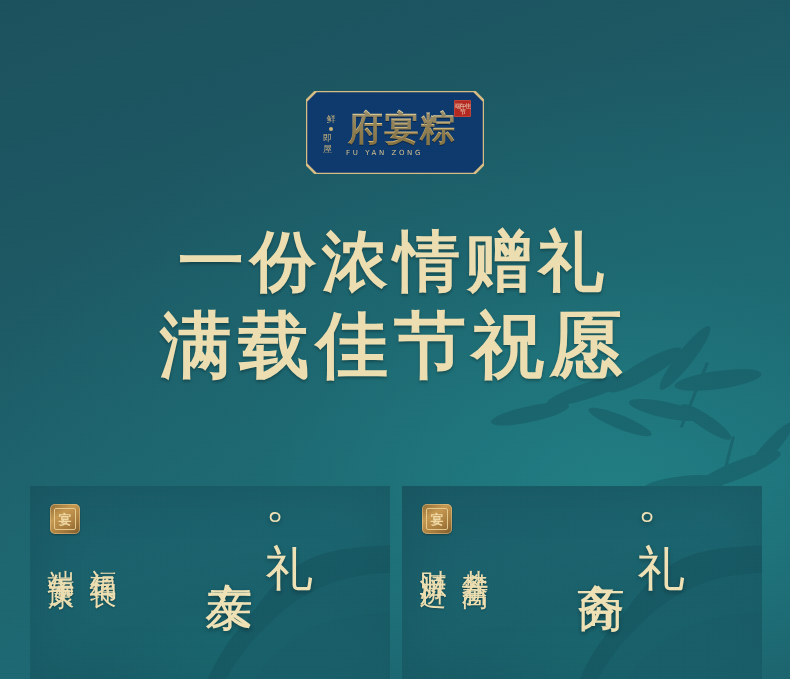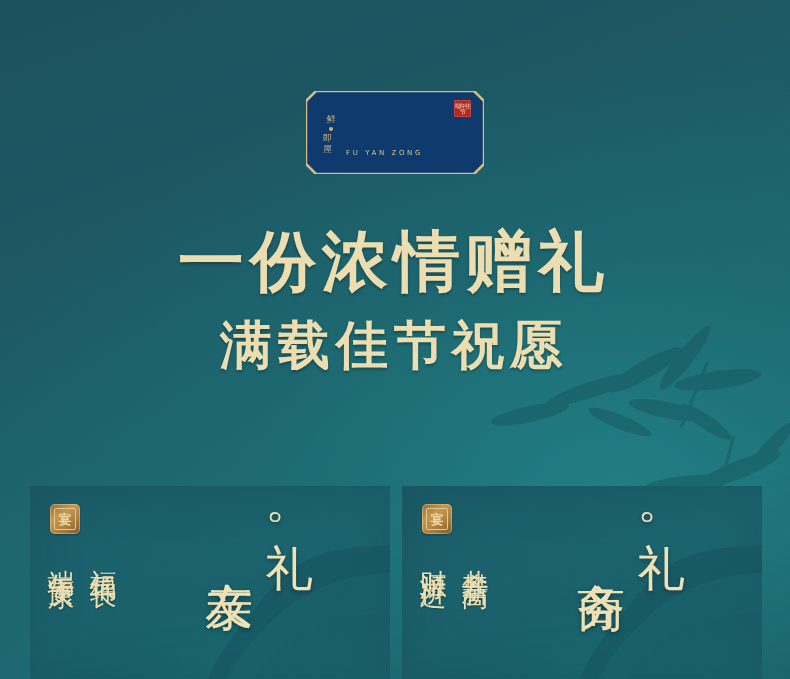--- a/index.html
+++ b/index.html
@@ -65,21 +65,21 @@
   .headline{
     position:absolute;left:0;right:2px;text-align:center;
     font-family:"DejaVu Serif","Liberation Serif",serif;
     font-weight:700;
     color:#eddfb1;
     letter-spacing:6px;
     text-shadow:0 2px 3px rgba(0,0,0,.28);
     white-space:nowrap;
   }
   .headline.l1{top:222px;font-size:66px;line-height:78px;}
-  .headline.l2{top:306px;font-size:52px;line-height:78px;}
+  .headline.l2{top:306px;font-size:72px;line-height:78px;}
 
   
   .cards{position:absolute;left:30px;top:486px;width:732px;height:193px;display:flex;gap:12px;}
   .card{
     position:relative;width:360px;height:193px;overflow:hidden;
     background:
       radial-gradient(130% 110% at 75% 105%, rgba(26,109,116,.9) 0%, rgba(24,94,104,.55) 45%, rgba(0,0,0,0) 75%),
       linear-gradient(155deg,#1a5d69 0%,#1b646f 50%,#1a6672 100%);
     box-shadow:inset 0 0 60px rgba(0,0,0,.10);
   }
@@ -146,20 +146,21 @@
   <div class="plaque-wrap">
     <svg class="plaque-svg" viewBox="0 0 178 83" preserveAspectRatio="none">
       <polygon points="10,0 168,0 178,10 178,73 168,83 10,83 0,73 0,10" fill="#0e3a6e" stroke="#d8be84" stroke-width="2.5"></polygon>
       <polygon points="14,5 164,5 173,13 173,70 164,78 14,78 5,70 5,13" fill="none" stroke="#0e3a6e" stroke-width="1"></polygon>
     </svg>
     <div class="plaque-side">
       <span>鲜</span>
       <span class="plaque-dot"></span>
       <span>即屋</span>
     </div>
+    <div class="plaque-main">府宴粽</div>
     <div class="plaque-pinyin">FU YAN ZONG</div>
     <div class="seal">端午佳节</div>
   </div>
 
   <div class="headline l1">一份浓情赠礼</div>
   <div class="headline l2">满载佳节祝愿</div>
 
   <div class="cards">
 
     <div class="card">

